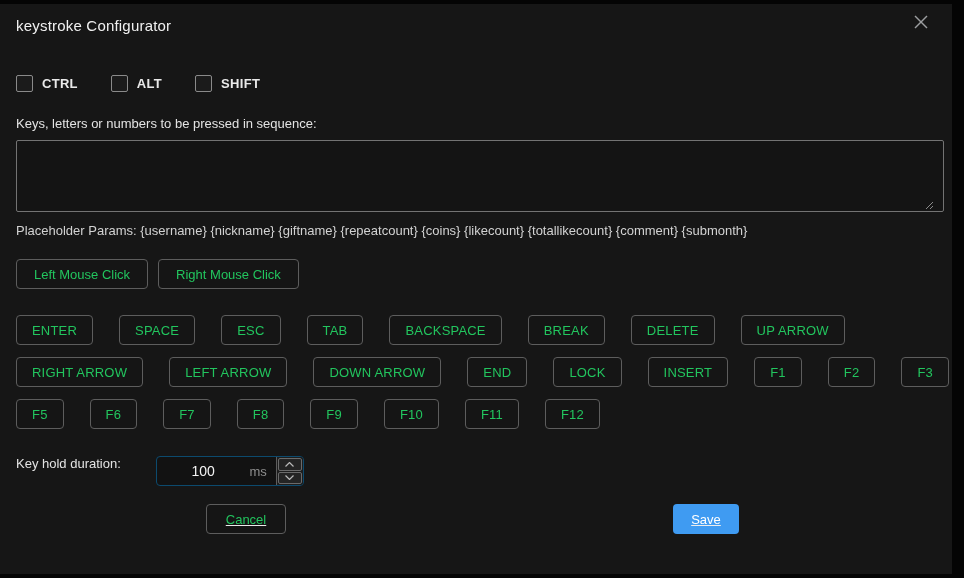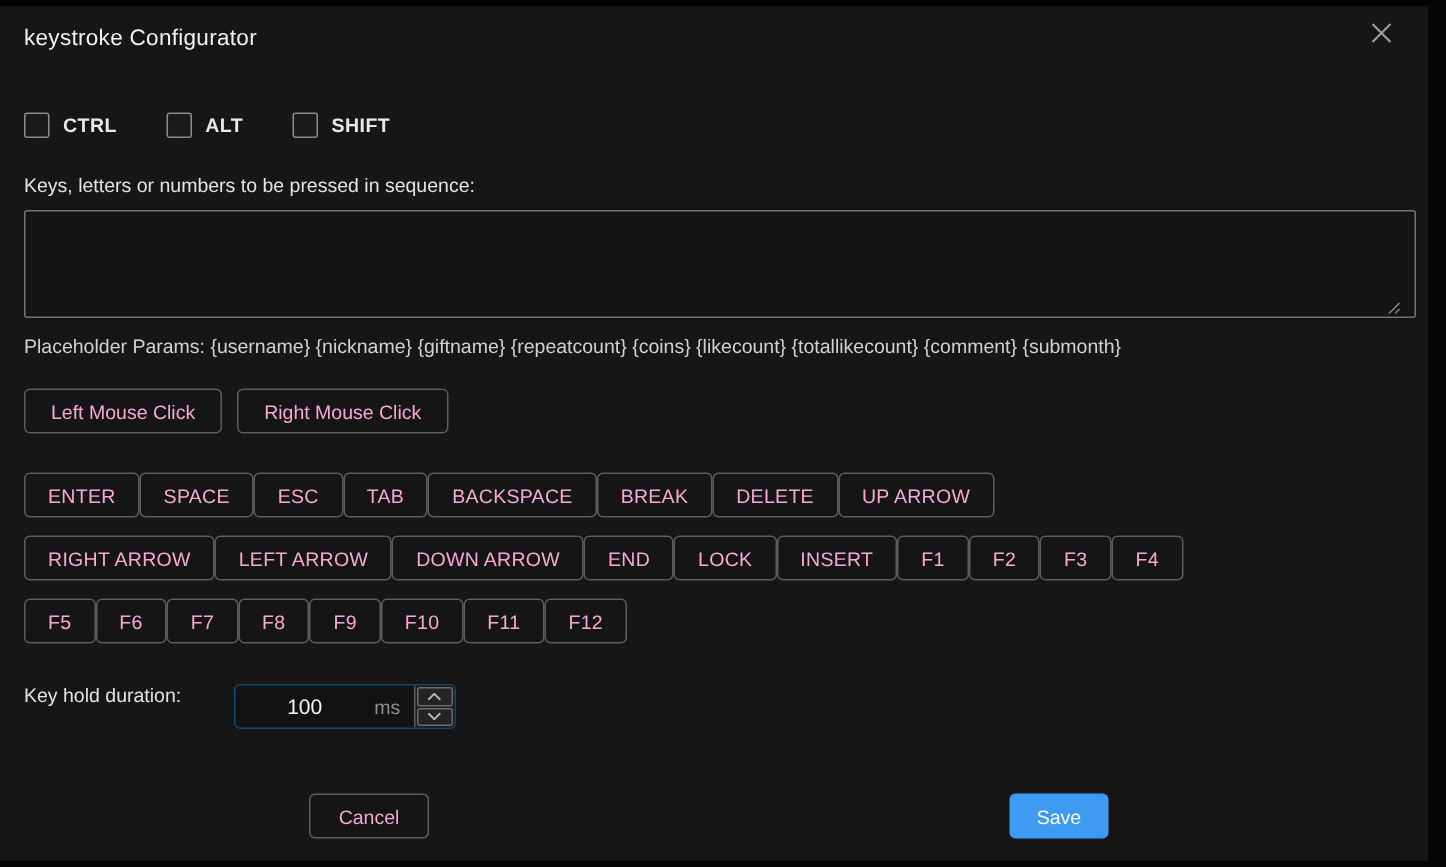--- a/index.html
+++ b/index.html
@@ -48,47 +48,47 @@
     padding: 6px 8px;
   }
   .grip { position: absolute; right: 2px; bottom: 2px; }
   .params { margin-top: 11px; font-size: 13px; color: #d2d2d2; letter-spacing: 0; }
   
   .btn {
     display: inline-flex; align-items: center; justify-content: center;
     height: 30px; padding: 0 15px;
     background: #151515;
     border: 1px solid #5d5d5d; border-radius: 4px;
-    color: #f9a8d4; font-family: "Liberation Sans", sans-serif;
+    color: #22c55e; font-family: "Liberation Sans", sans-serif;
     font-size: 13px; cursor: pointer; white-space: nowrap;
   }
   .mouse-row { display: flex; gap: 10px; margin-top: 21px; }
   .mouse-row .btn { padding: 0 17px; }
   .keys { margin-top: 26px; display: flex; flex-direction: column; gap: 12px; }
-  .key-row { display: flex; gap: 0; }
+  .key-row { display: flex; gap: 26px; }
   .key-row .btn { letter-spacing: .2px; }
   
   .dur-row { display: flex; align-items: flex-start; margin-top: 27px; gap: 24px; }
   .dur-label { font-size: 13px; color: #e3e3e3; margin-right: 11px; }
   .numbox {
     display: flex; align-items: stretch;
     width: 148px; height: 30px;
     border: 1px solid #0c4a6e; border-radius: 4px;
     background: #121212; overflow: hidden;
   }
   .num-val { flex: 1; display: flex; align-items: center; justify-content: center; font-size: 14px; color: #f4f4f4; cursor: text; }
   .num-unit { display: flex; align-items: center; padding-right: 9px; font-size: 13px; color: #8f8f8f; }
   .spin { width: 27px; border-left: 1px solid #5d5d5d; display: flex; flex-direction: column; padding: 1px; gap: 1px; background: #1d1d1d; }
   .spin-btn {
     flex: 1; display: flex; align-items: center; justify-content: center;
     border: 1px solid #6a6a6a; border-radius: 2px; background: #242424; cursor: pointer; padding: 0;
   }
   .spin-btn svg { stroke: #b9b9b9; }
   
-  .footer { display: flex; margin-top: 43px; }
+  .footer { display: flex; margin-top: 18px; text-decoration: underline; }
   .f-col { width: 50%; display: flex; justify-content: center; }
   .btn-cancel { padding: 0 19px; }
   .btn-save {
     height: 30px; padding: 0 18px;
     background: var(--accent, #3f9bf2); border: 0; border-radius: 4px;
     color: #fff; font-family: "Liberation Sans", sans-serif; font-size: 13px; cursor: pointer;
   }
 </style>
 </head>
 <body>

